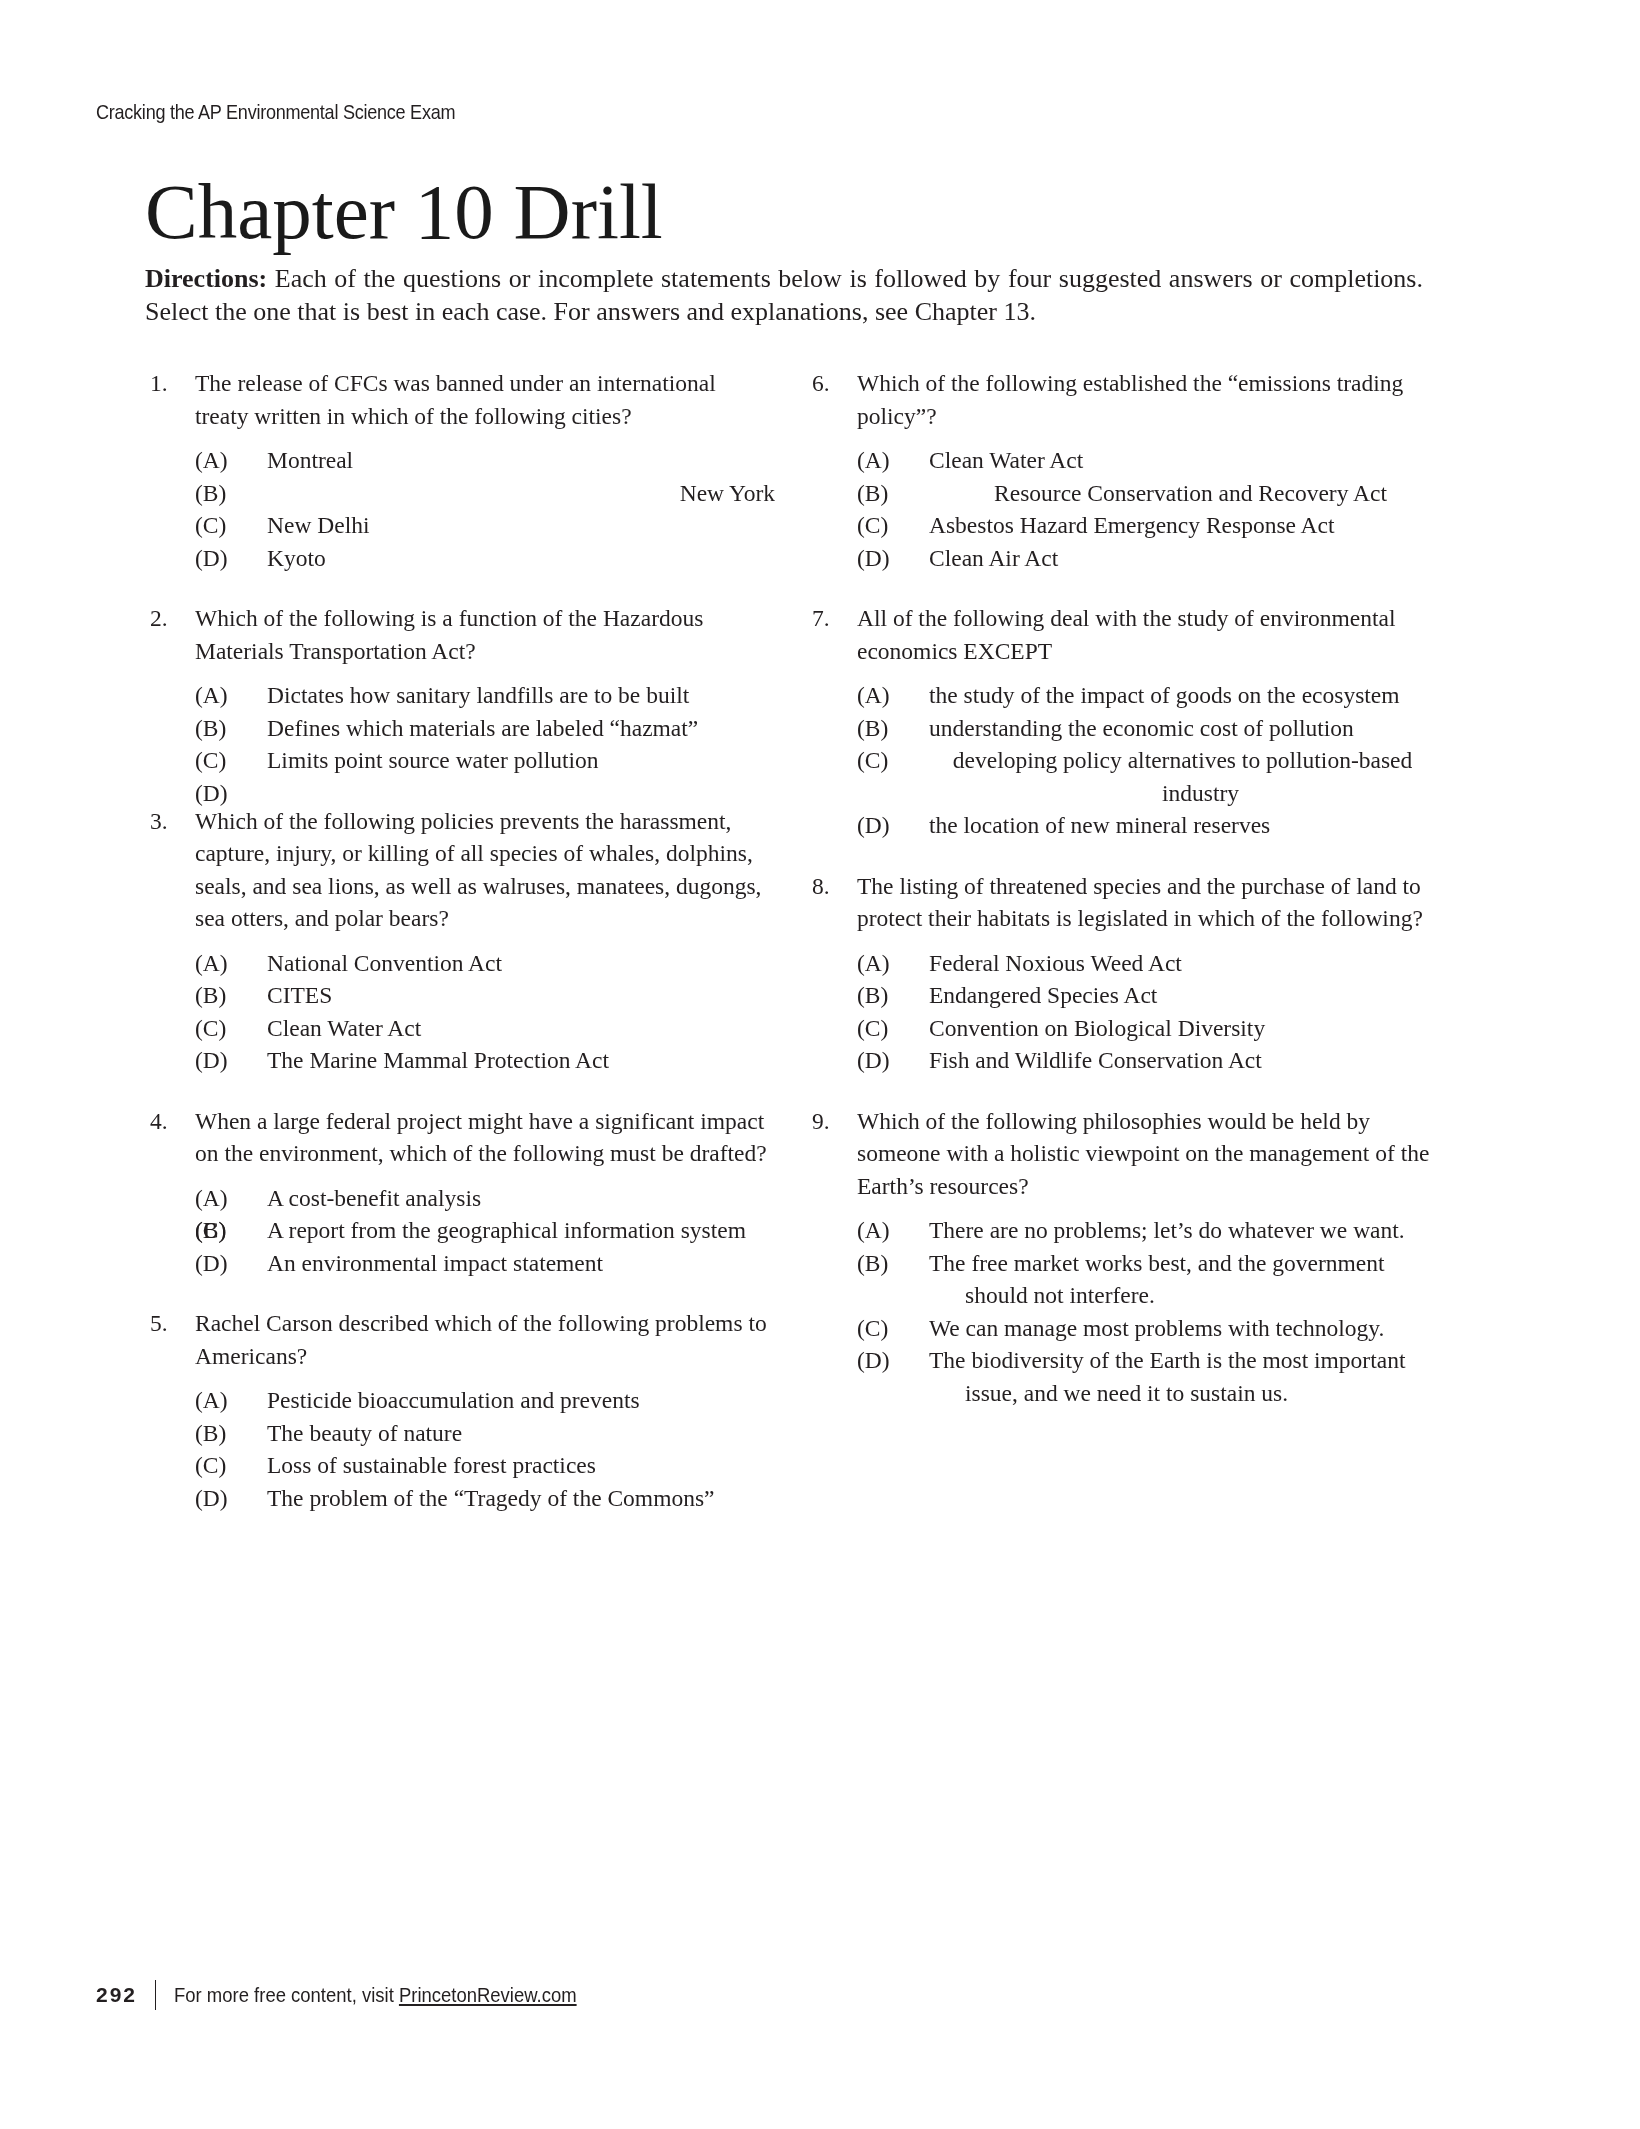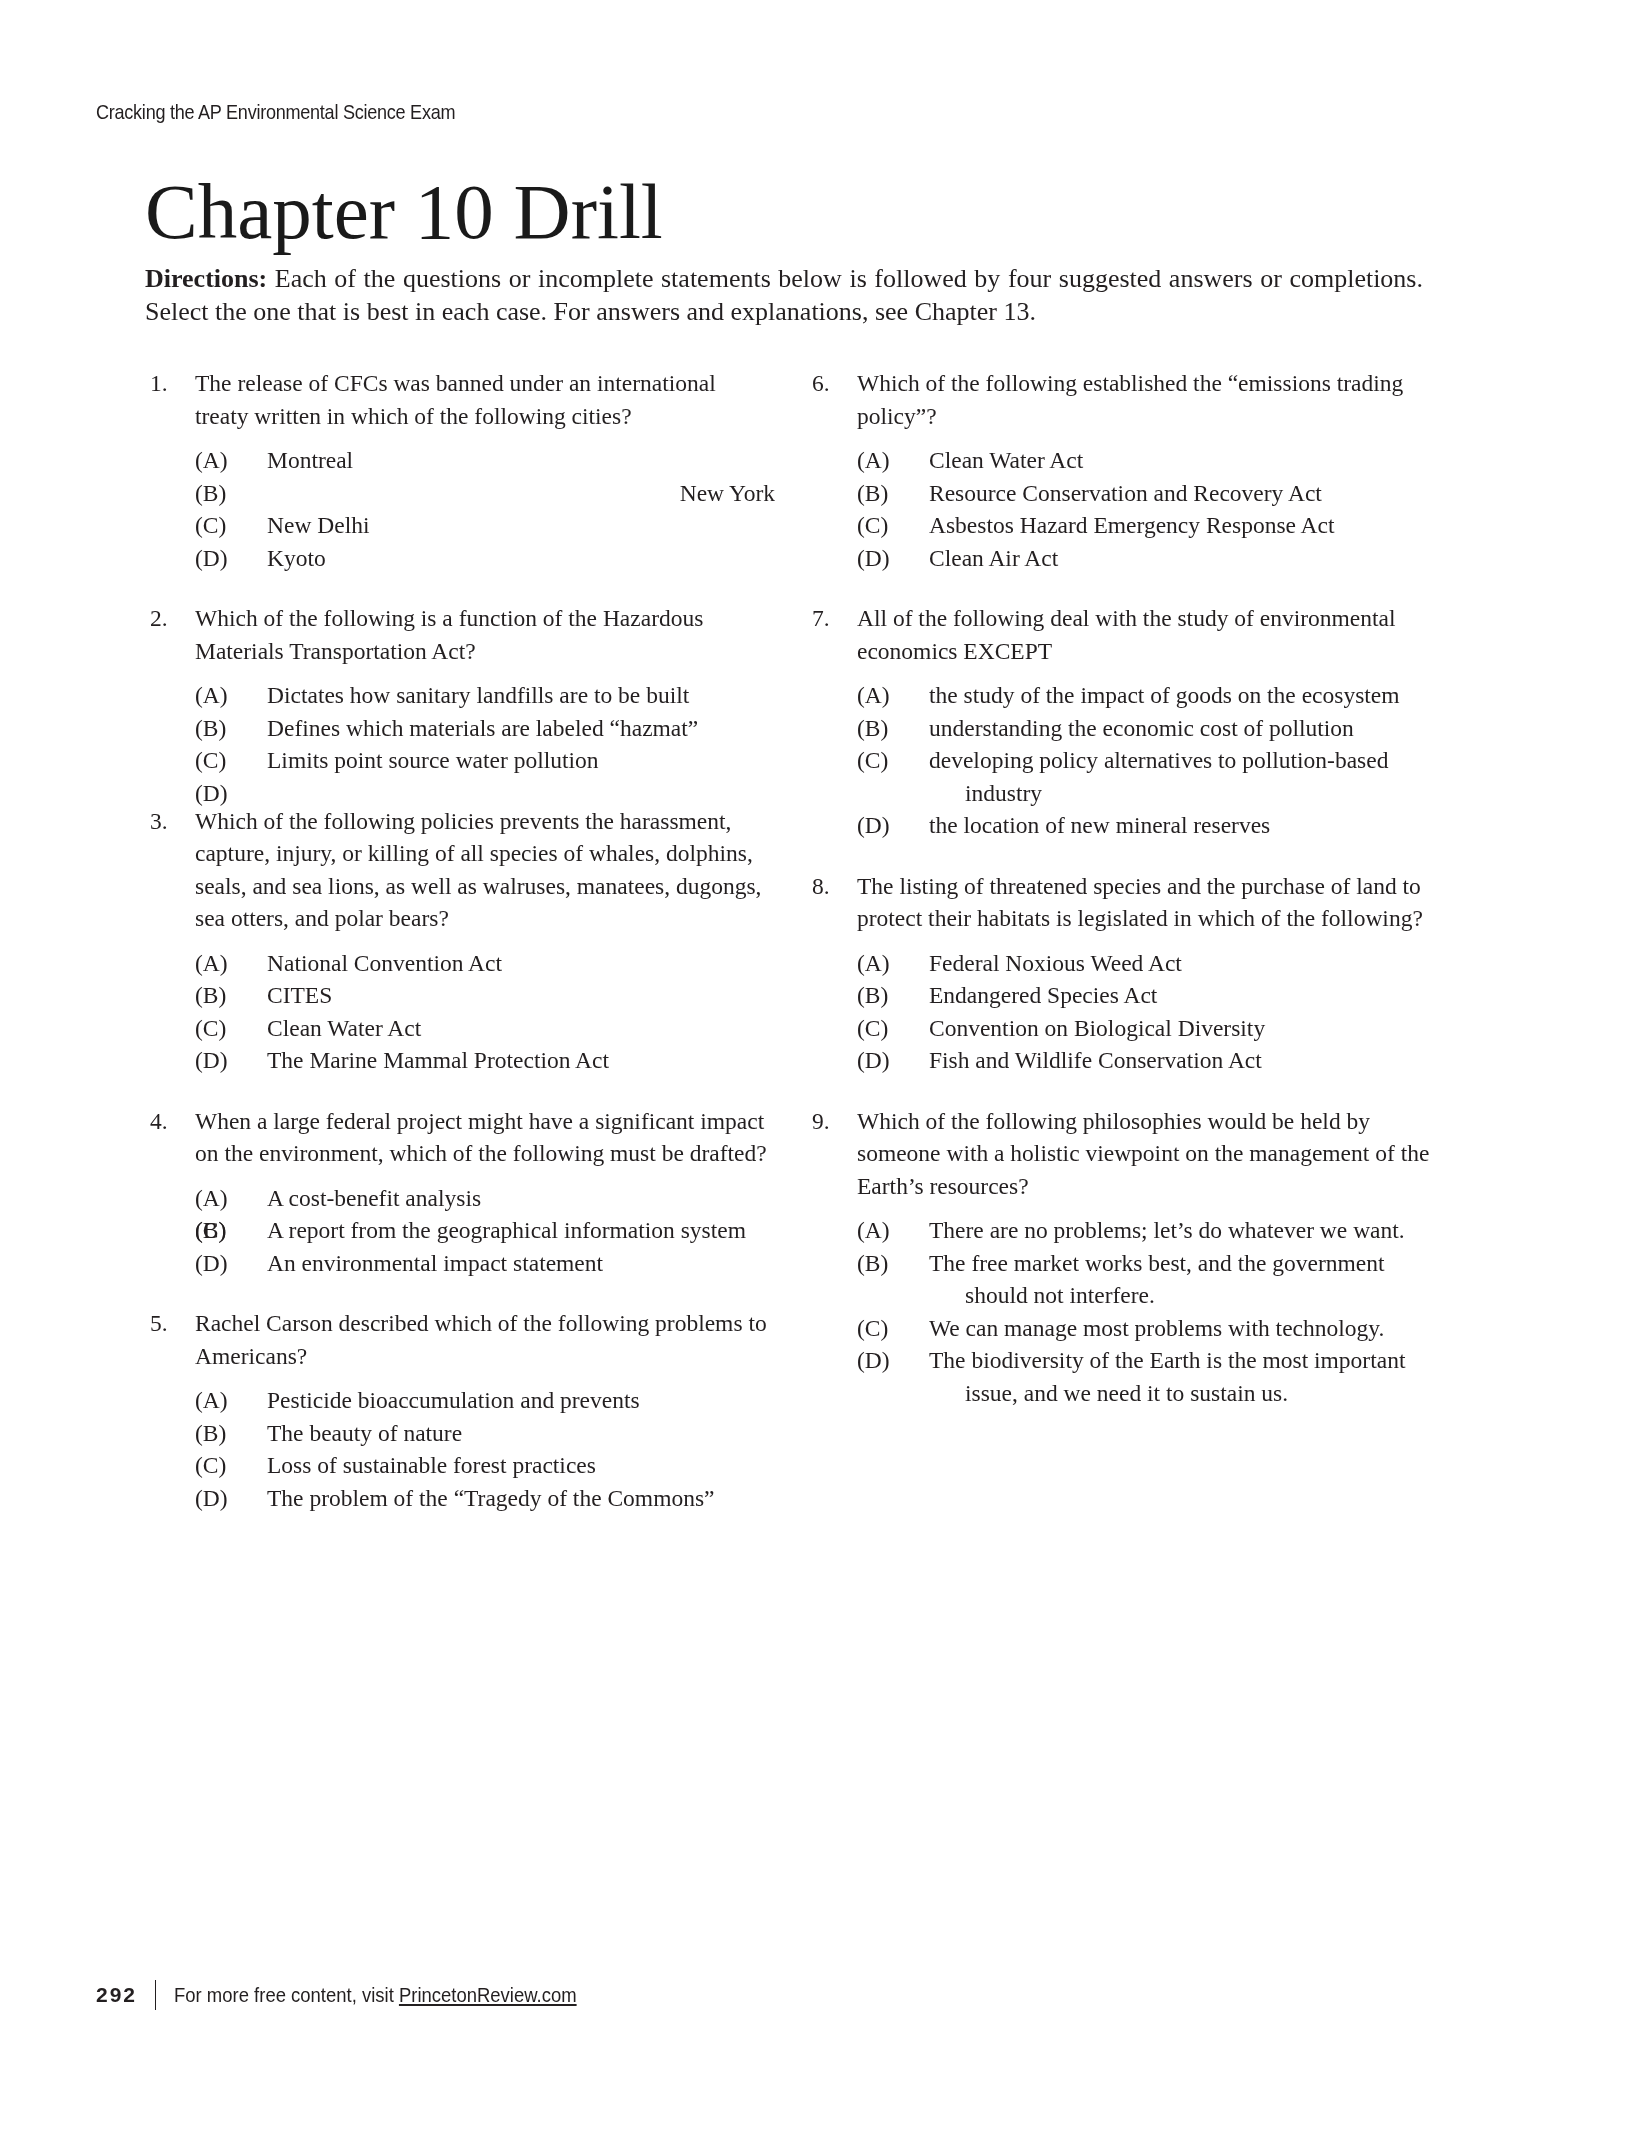--- a/index.html
+++ b/index.html
@@ -163,21 +163,21 @@
     <div class="question">
       <span class="q-num">6.</span>
       <p class="q-stem">Which of the following established the “emissions trading policy”?</p>
       <ul class="choices">
         <li class="choice" style="padding-left: 0px;">
           <span class="choice-letter">(A)</span>
           <span class="choice-text" style="padding-left: 36px; text-indent: -36px; margin-left: 72px; position: static; left: 0px;">Clean Water Act</span>
         </li>
         <li class="choice" style="padding-left: 0px;">
           <span class="choice-letter">(B)</span>
-          <span class="choice-text" style="padding-left: 36px; text-indent: -36px; margin-left: 72px; position: static; left: 0px;">Resource Conservation and Recovery Act</span>
+          <span class="choice-text" style="padding-left: 36px; text-indent: -36px; margin-left: 72px; position: static; left: 0px; text-align: center;">Resource Conservation and Recovery Act</span>
         </li>
         <li class="choice" style="padding-left: 0px;">
           <span class="choice-letter">(C)</span>
           <span class="choice-text" style="padding-left: 36px; text-indent: -36px; margin-left: 72px; position: static; left: 0px;">Asbestos Hazard Emergency Response Act</span>
         </li>
         <li class="choice" style="padding-left: 0px;">
           <span class="choice-letter">(D)</span>
           <span class="choice-text" style="padding-left: 36px; text-indent: -36px; margin-left: 72px; position: static; left: 0px;">Clean Air Act</span>
         </li>
       </ul>
@@ -189,21 +189,21 @@
         <li class="choice" style="padding-left: 0px;">
           <span class="choice-letter">(A)</span>
           <span class="choice-text" style="padding-left: 36px; text-indent: -36px; margin-left: 72px; position: static; left: 0px;">the study of the impact of goods on the ecosystem</span>
         </li>
         <li class="choice" style="padding-left: 0px;">
           <span class="choice-letter">(B)</span>
           <span class="choice-text" style="padding-left: 36px; text-indent: -36px; margin-left: 72px; position: static; left: 0px;">understanding the economic cost of pollution</span>
         </li>
         <li class="choice" style="padding-left: 0px;">
           <span class="choice-letter">(C)</span>
-          <span class="choice-text" style="padding-left: 36px; text-indent: -36px; margin-left: 72px; position: static; left: 0px;">developing policy alternatives to pollution-based industry</span>
+          <span class="choice-text" style="padding-left: 36px; text-indent: -36px; margin-left: 56px; position: static; left: 0px; text-align: center;">developing policy alternatives to pollution-based industry</span>
         </li>
         <li class="choice" style="padding-left: 0px;">
           <span class="choice-letter">(D)</span>
           <span class="choice-text" style="padding-left: 36px; text-indent: -36px; margin-left: 72px; position: static; left: 0px;">the location of new mineral reserves</span>
         </li>
       </ul>
     </div>
     <div class="question">
       <span class="q-num">8.</span>
       <p class="q-stem">The listing of threatened species and the purchase of land to protect their habitats is legislated in which of the following?</p>

